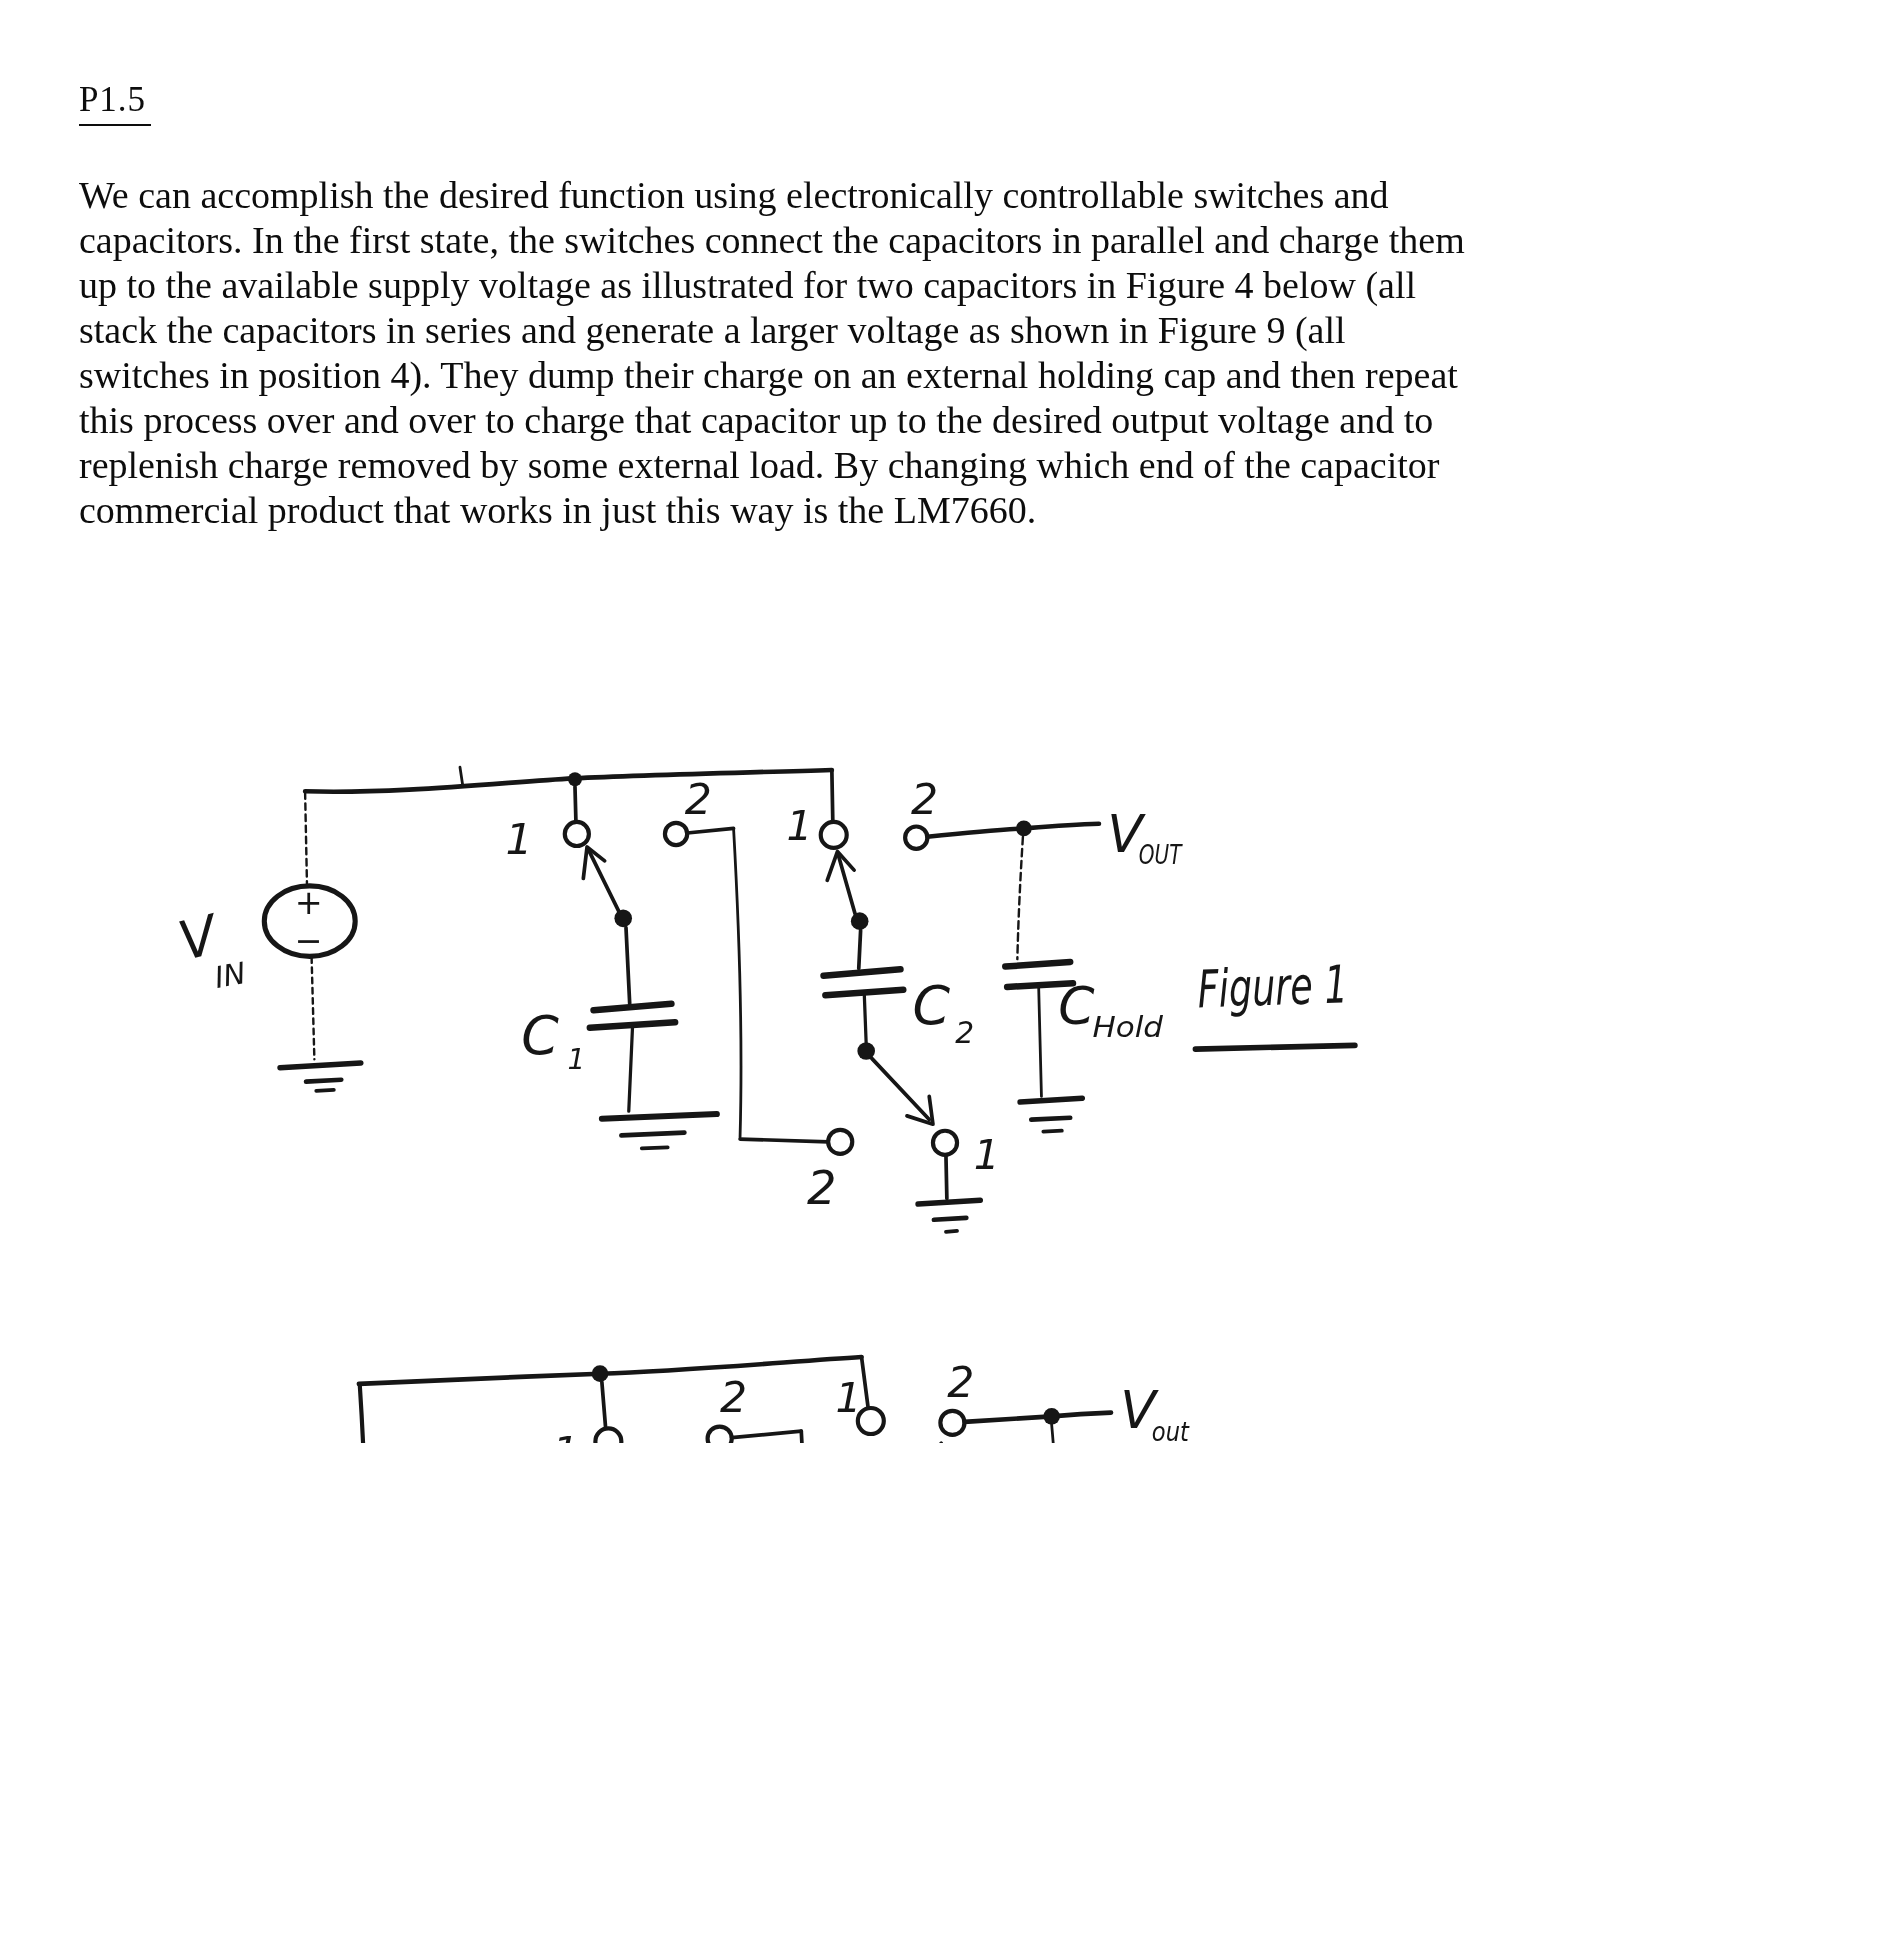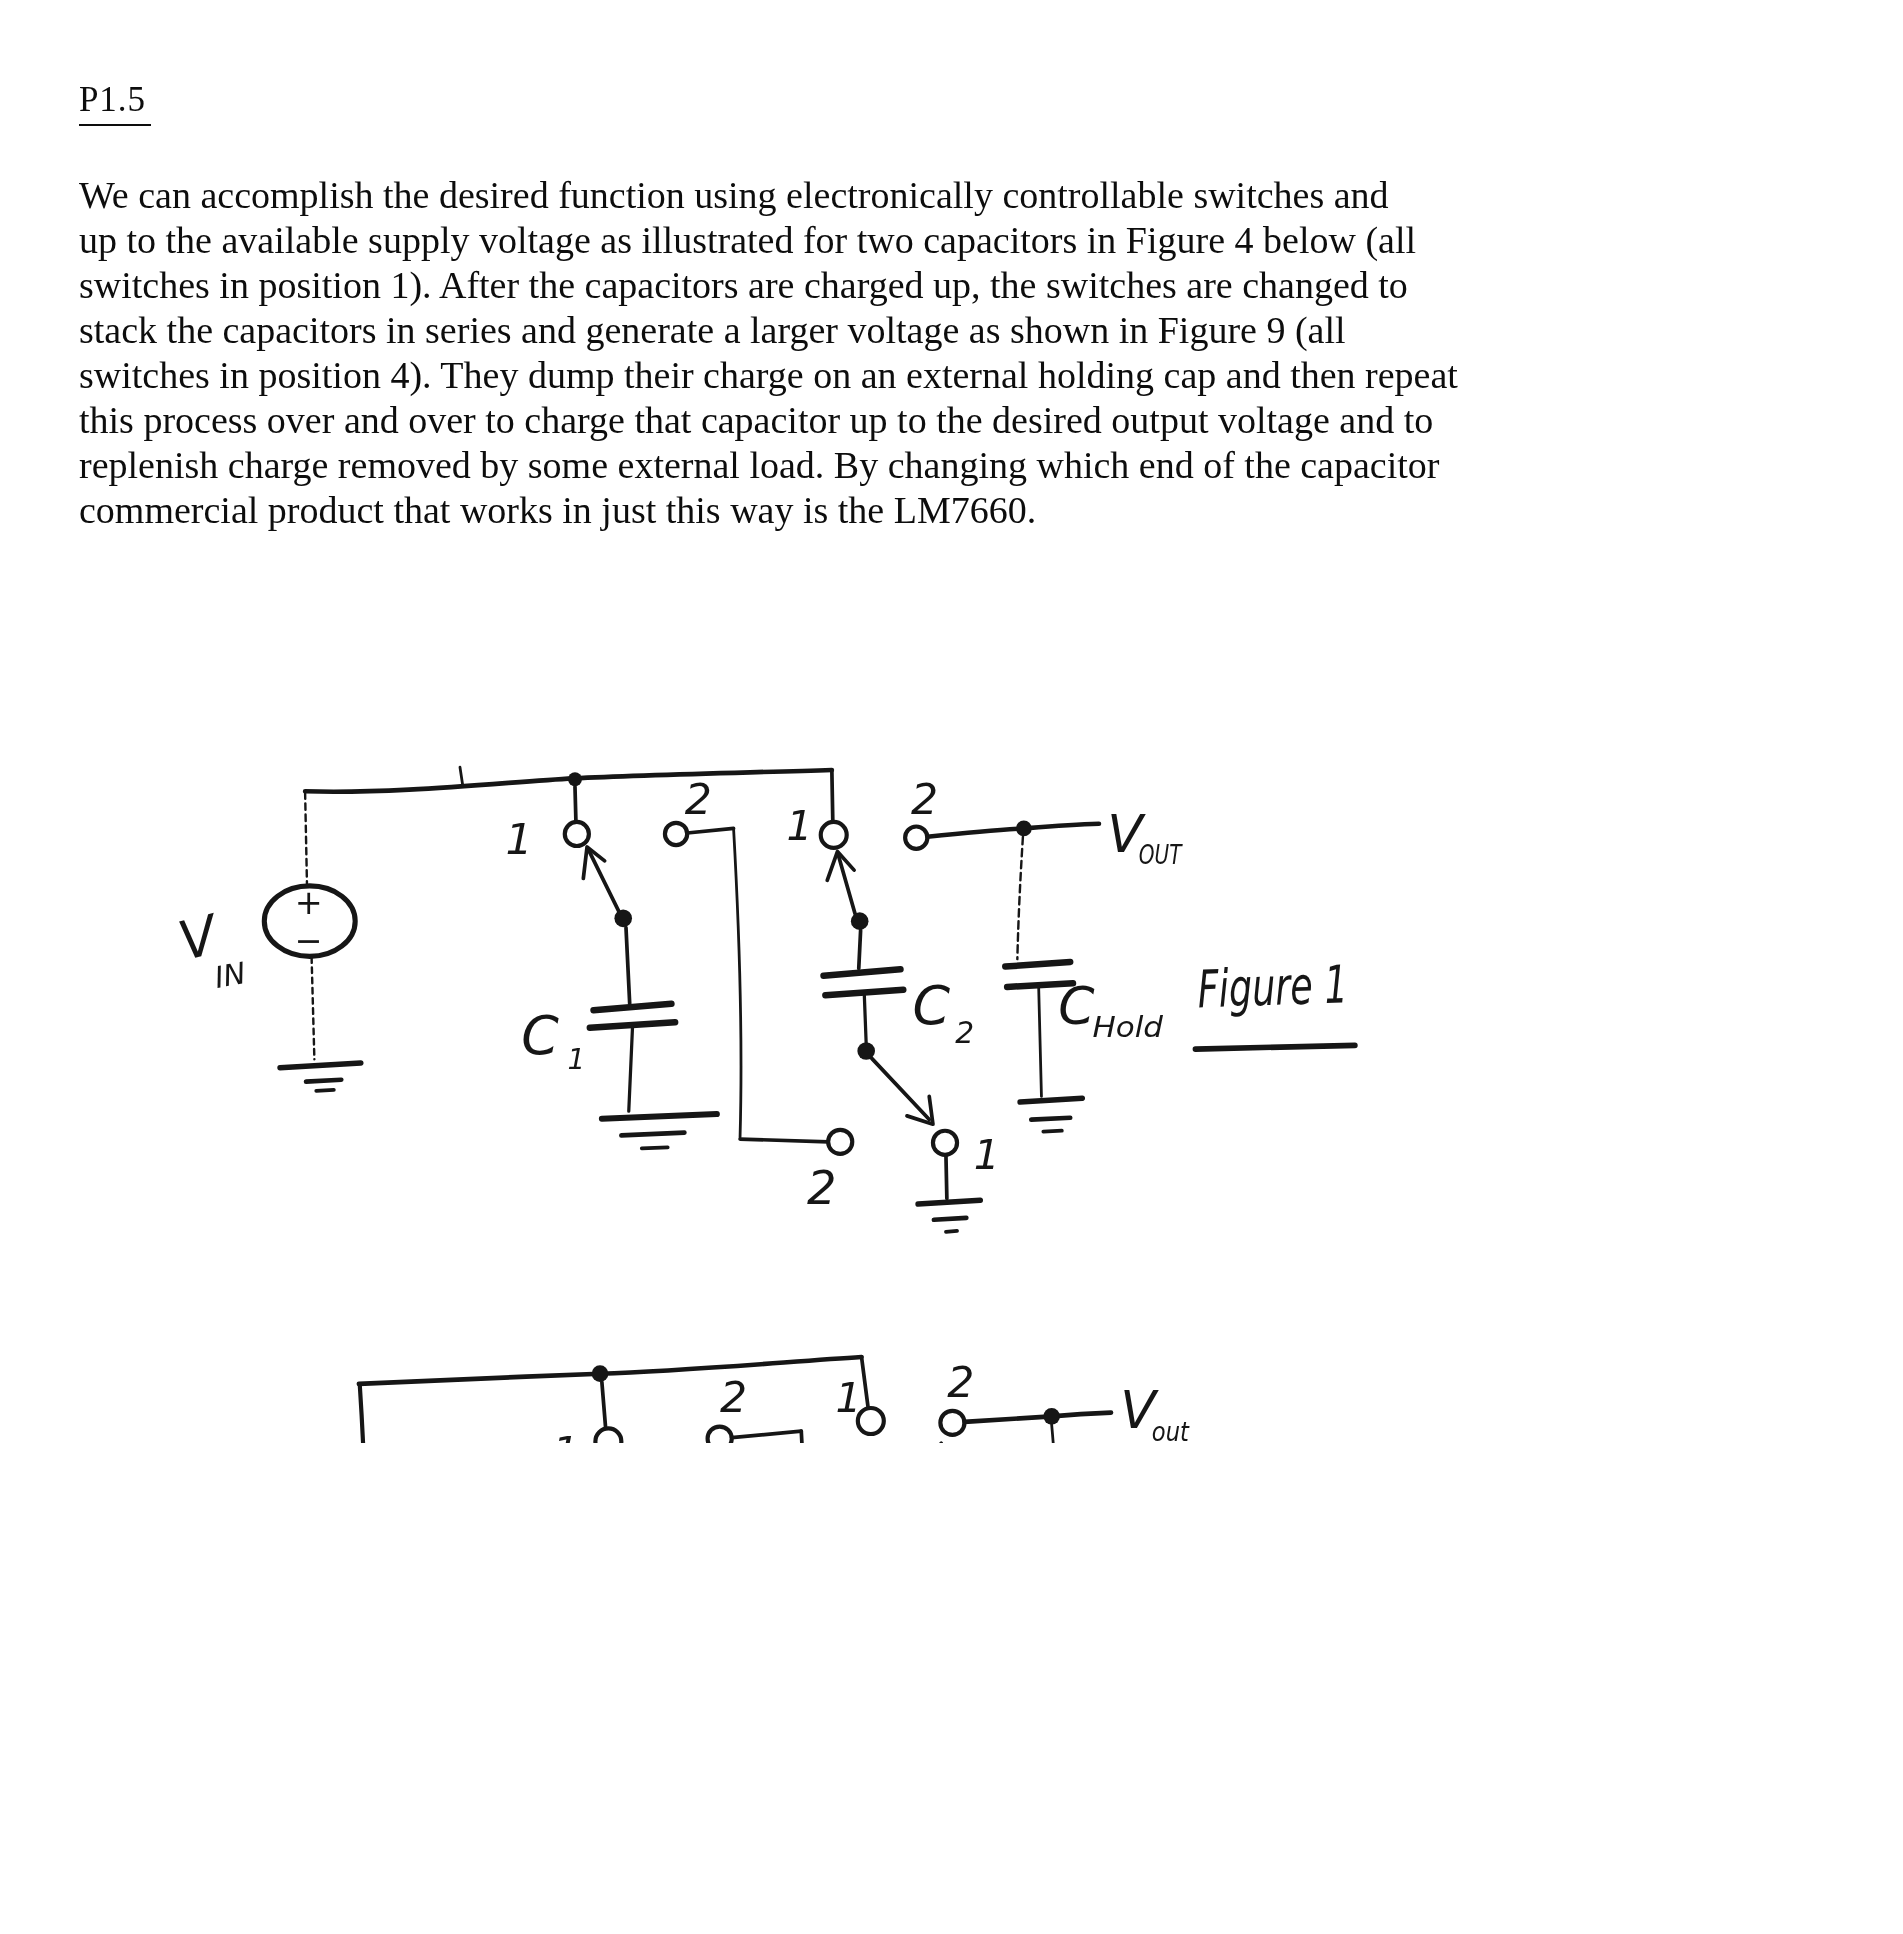--- a/index.html
+++ b/index.html
@@ -48,22 +48,22 @@
 </style>
 </head>
 <body>
 
 <div class="page">
 
   <div class="heading">P1.5</div>
 
   <div class="paragraph">
     <div class="para-line">We can accomplish the desired function using electronically controllable switches and</div>
+    <div class="para-line">capacitors. In the first state, the switches connect the capacitors in parallel and charge them</div>
     <div class="para-line">up to the available supply voltage as illustrated for two capacitors in Figure 4 below (all</div>
-    <div class="para-line">switches in position 1). After the capacitors are charged up, the switches are changed to</div>
     <div class="para-line">stack the capacitors in series and generate a larger voltage as shown in Figure 9 (all</div>
     <div class="para-line">switches in position 4). They dump their charge on an external holding cap and then repeat</div>
     <div class="para-line">this process over and over to charge that capacitor up to the desired output voltage and to</div>
     <div class="para-line">replenish charge removed by some external load. By changing which end of the capacitor</div>
     <div class="para-line">commercial product that works in just this way is the LM7660.</div>
   </div>
 
   <svg class="diagram" viewBox="0 0 2052 2086">
 
     <g>

